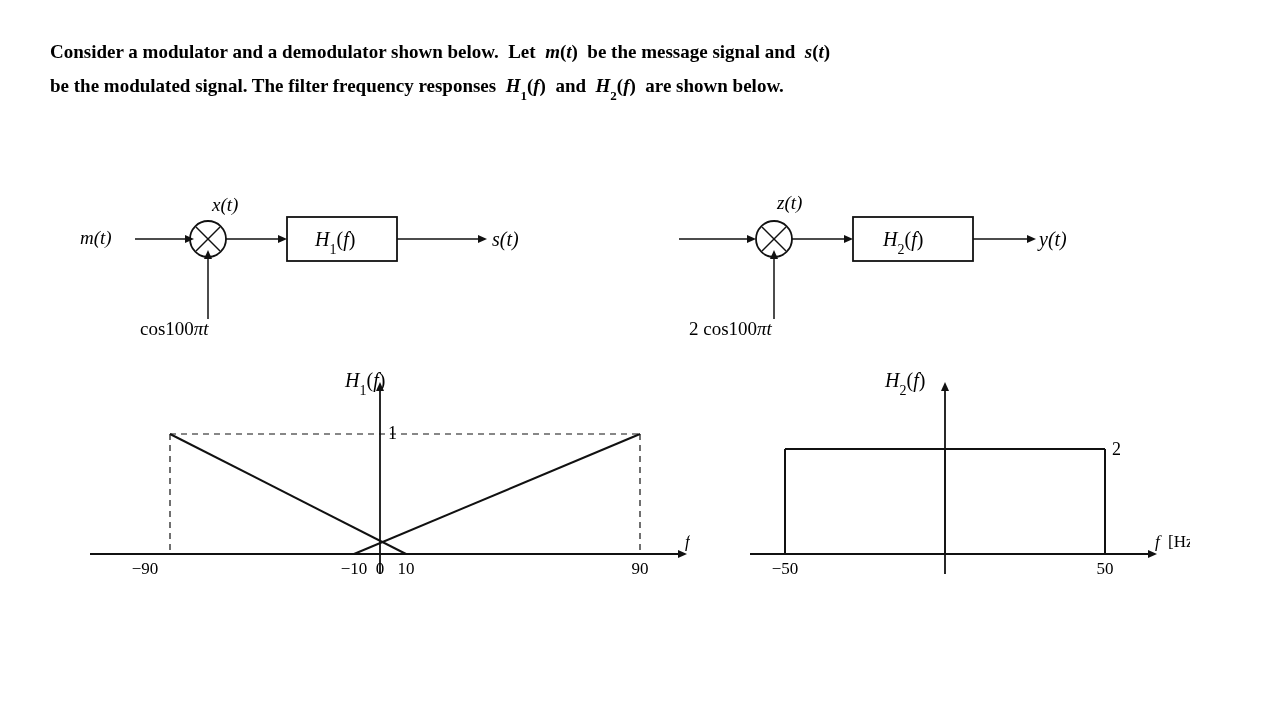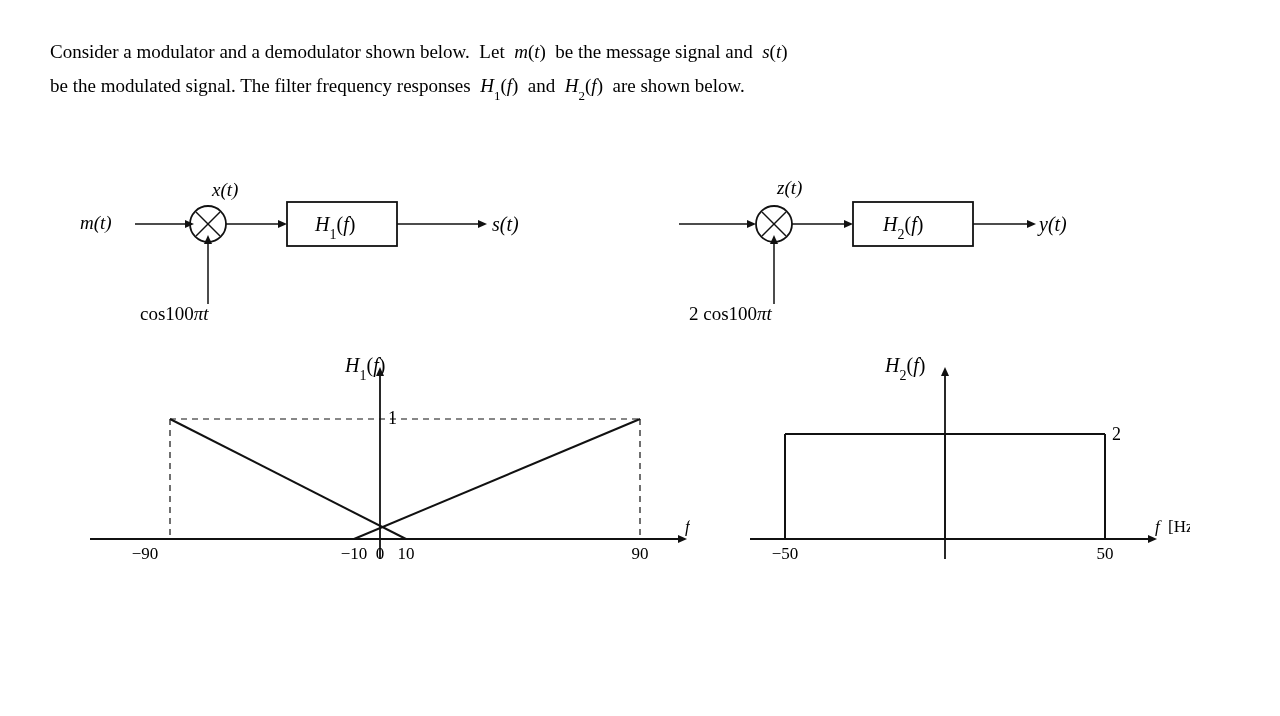--- a/index.html
+++ b/index.html
@@ -12,22 +12,23 @@
       height: 716px;
       overflow: hidden;
       position: relative;
     }
     .page {
       padding: 30px 50px;
       position: relative;
     }
     .intro-text {
       line-height: 1.6;
-      margin-bottom: 15px;
+      margin-bottom: 30px;
       font-size: 19px;
+      font-weight: bold;
     }
     
     svg text {
       font-family: 'Times New Roman', Times, serif;
     }
   </style>
 </head>
 <body>
 
 <div class="page">

